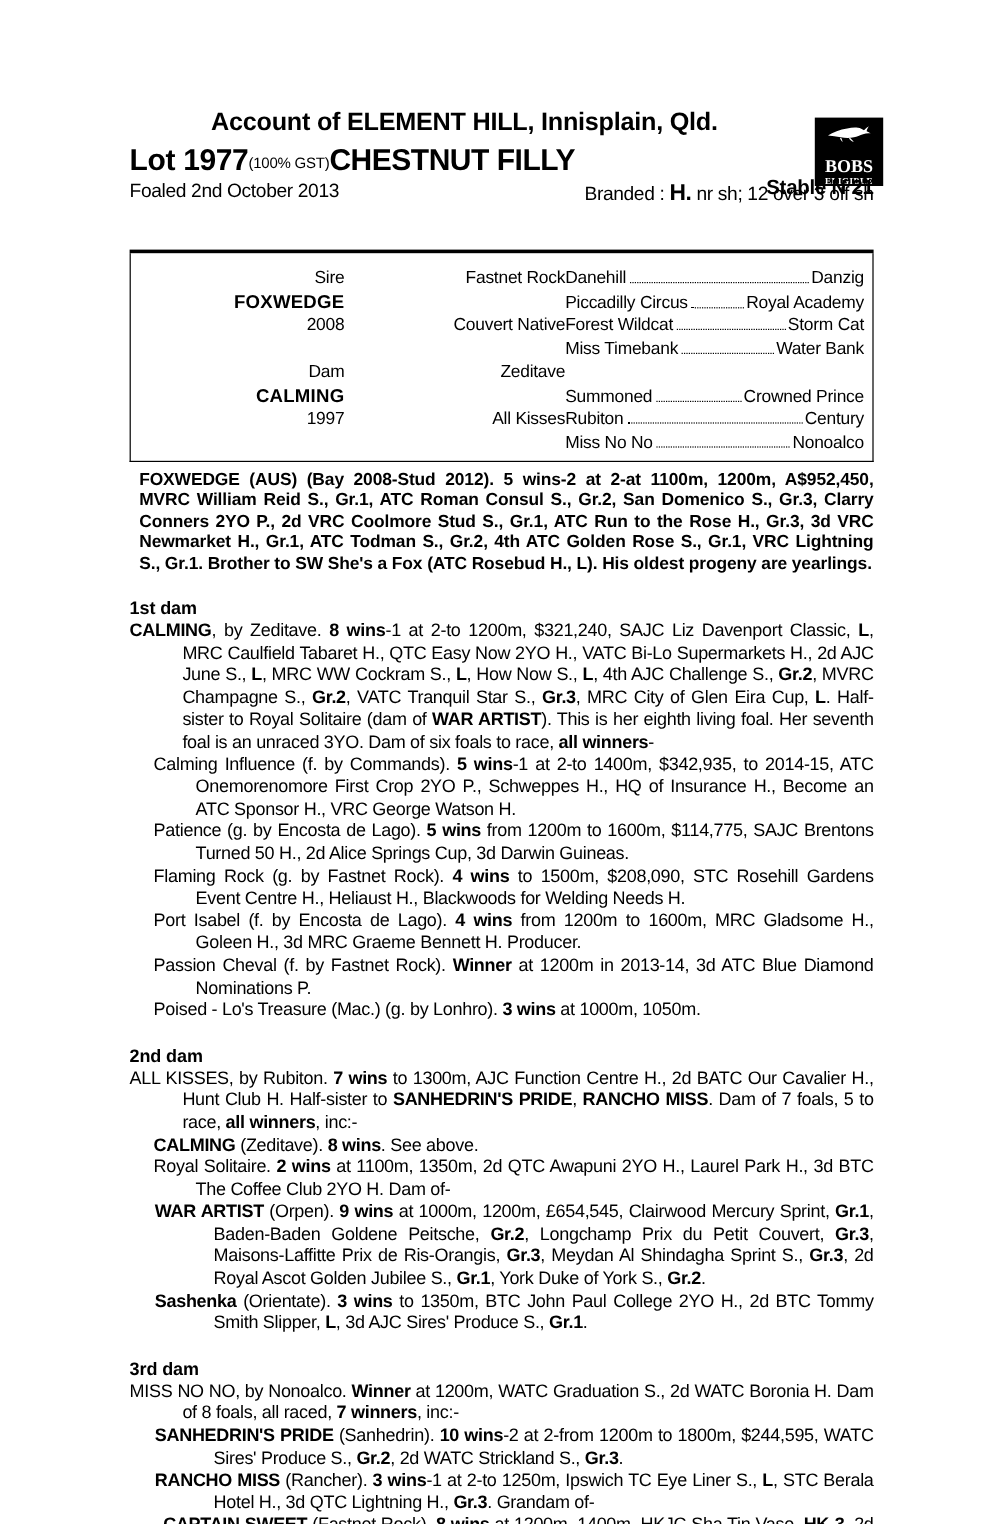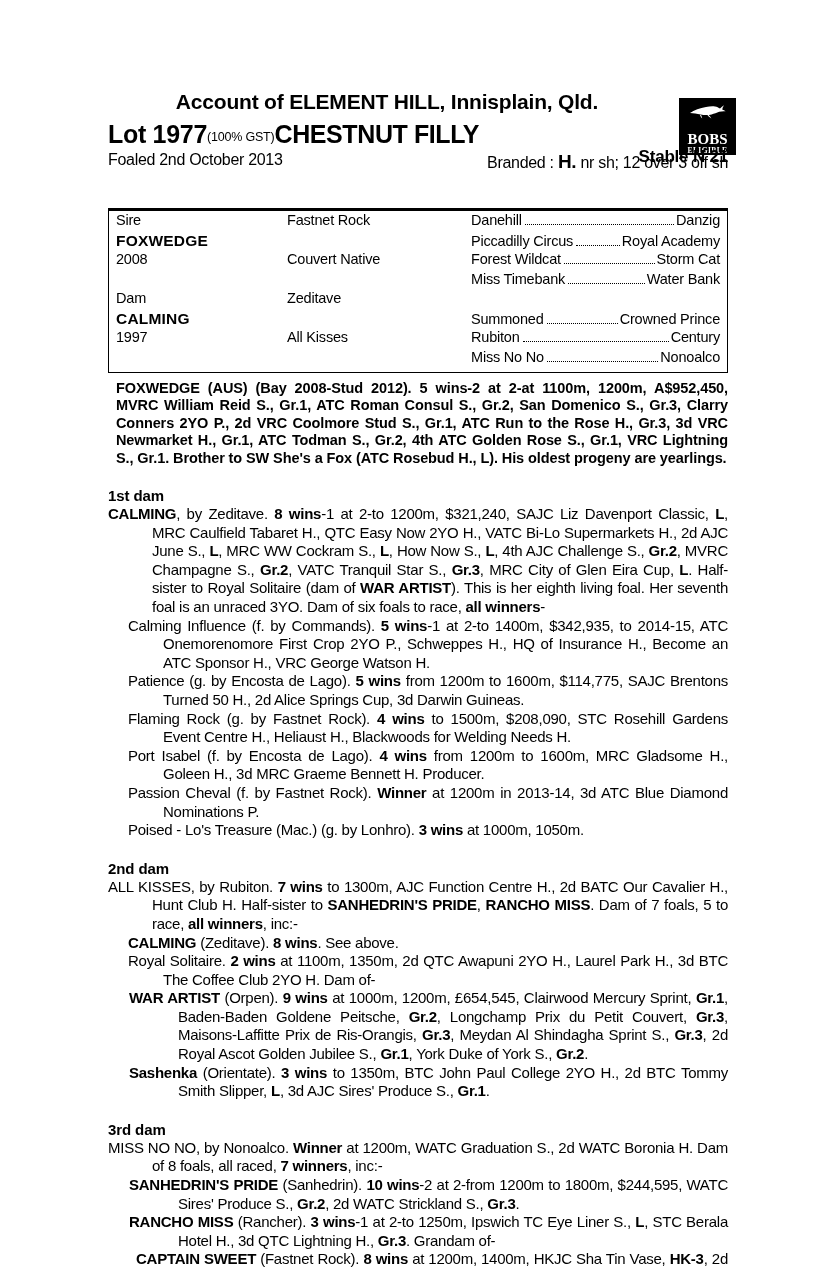--- a/index.html
+++ b/index.html
@@ -127,22 +127,23 @@
   }
 
   
   .ped-rule {
     border-top: 3px solid #000;
     margin-top: 6px;
   }
   .ped-table {
     border: 1px solid #000;
     border-top: none;
-    padding: 1px 0 4px 0;
+    padding: 13px 0 4px 0;
     margin-top: 0;
+    text-align: right;
   }
   .ped-row {
     display: flex;
     height: 19.5px;
     align-items: baseline;
     font-size: 14.5px;
     letter-spacing: -0.2px;
   }
   .ped-c1 { width: 178px; padding-left: 7px; box-sizing: border-box; }
   .ped-c2 { width: 184px; }

